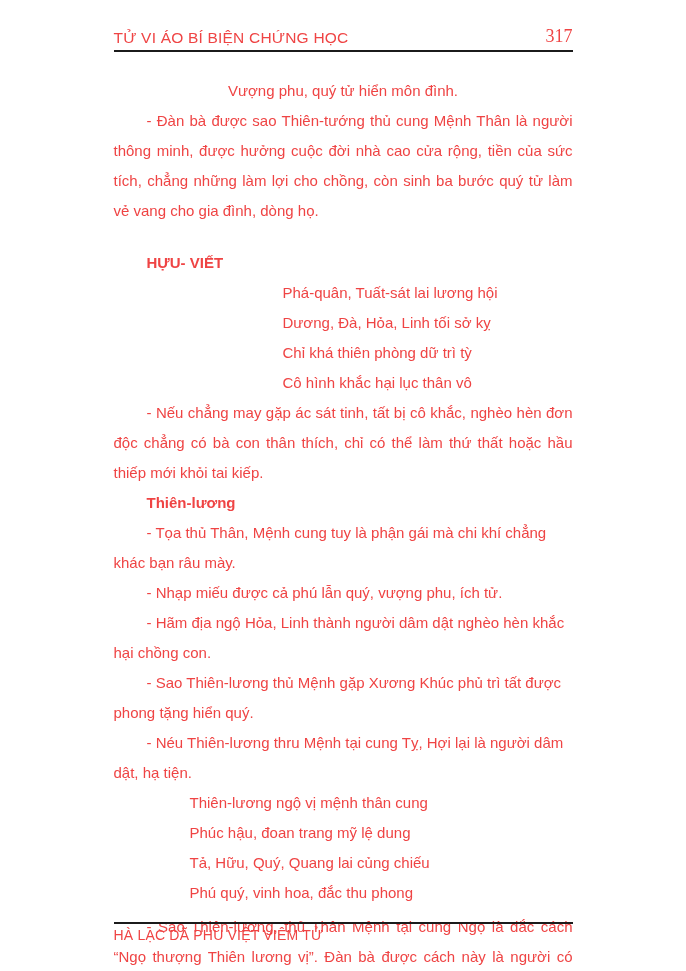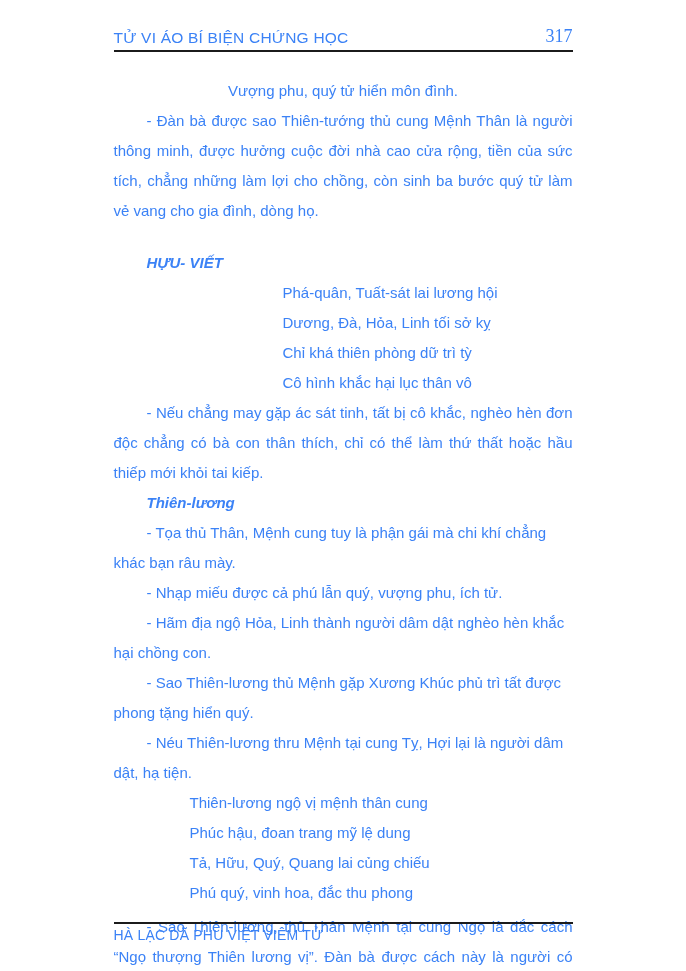--- a/index.html
+++ b/index.html
@@ -2,21 +2,21 @@
 <html><head>
 <meta charset="utf-8">
 <style>
   html, body { margin: 0; padding: 0; background: #ffffff; }
   .page {
     position: relative;
     width: 587px;
     height: 971px;
     margin: 0 auto;
     background: #ffffff;
-    color: #3b82f6;
+    color: #ef4444;
     font-family: "Liberation Sans", sans-serif;
     box-sizing: border-box;
     padding: 26px 64px 0 64px;
     overflow: hidden;
   }
   .header {
     display: flex;
     justify-content: space-between;
     align-items: flex-end;
     border-bottom: 2px solid #1b1b1b;
@@ -44,21 +44,20 @@
     text-indent: 33px;
   }
   .bullet {
     margin: 0;
     text-align: left;
     text-indent: 33px;
   }
   .heading {
     font-weight: bold;
     margin: 0 0 0 33px;
-    font-style: italic;
   }
   .mt-h1 { margin-top: 22px; }
   .mt-h3 { margin-top: 30px; }
   .mt-p4 { margin-top: 4px; }
   .verse { margin: 0; }
   .verse-line { white-space: nowrap; }
   .verse-indent-1 { margin-left: 169px; }
   .verse-indent-2 { margin-left: 76px; }
   .footer {
     position: absolute;

